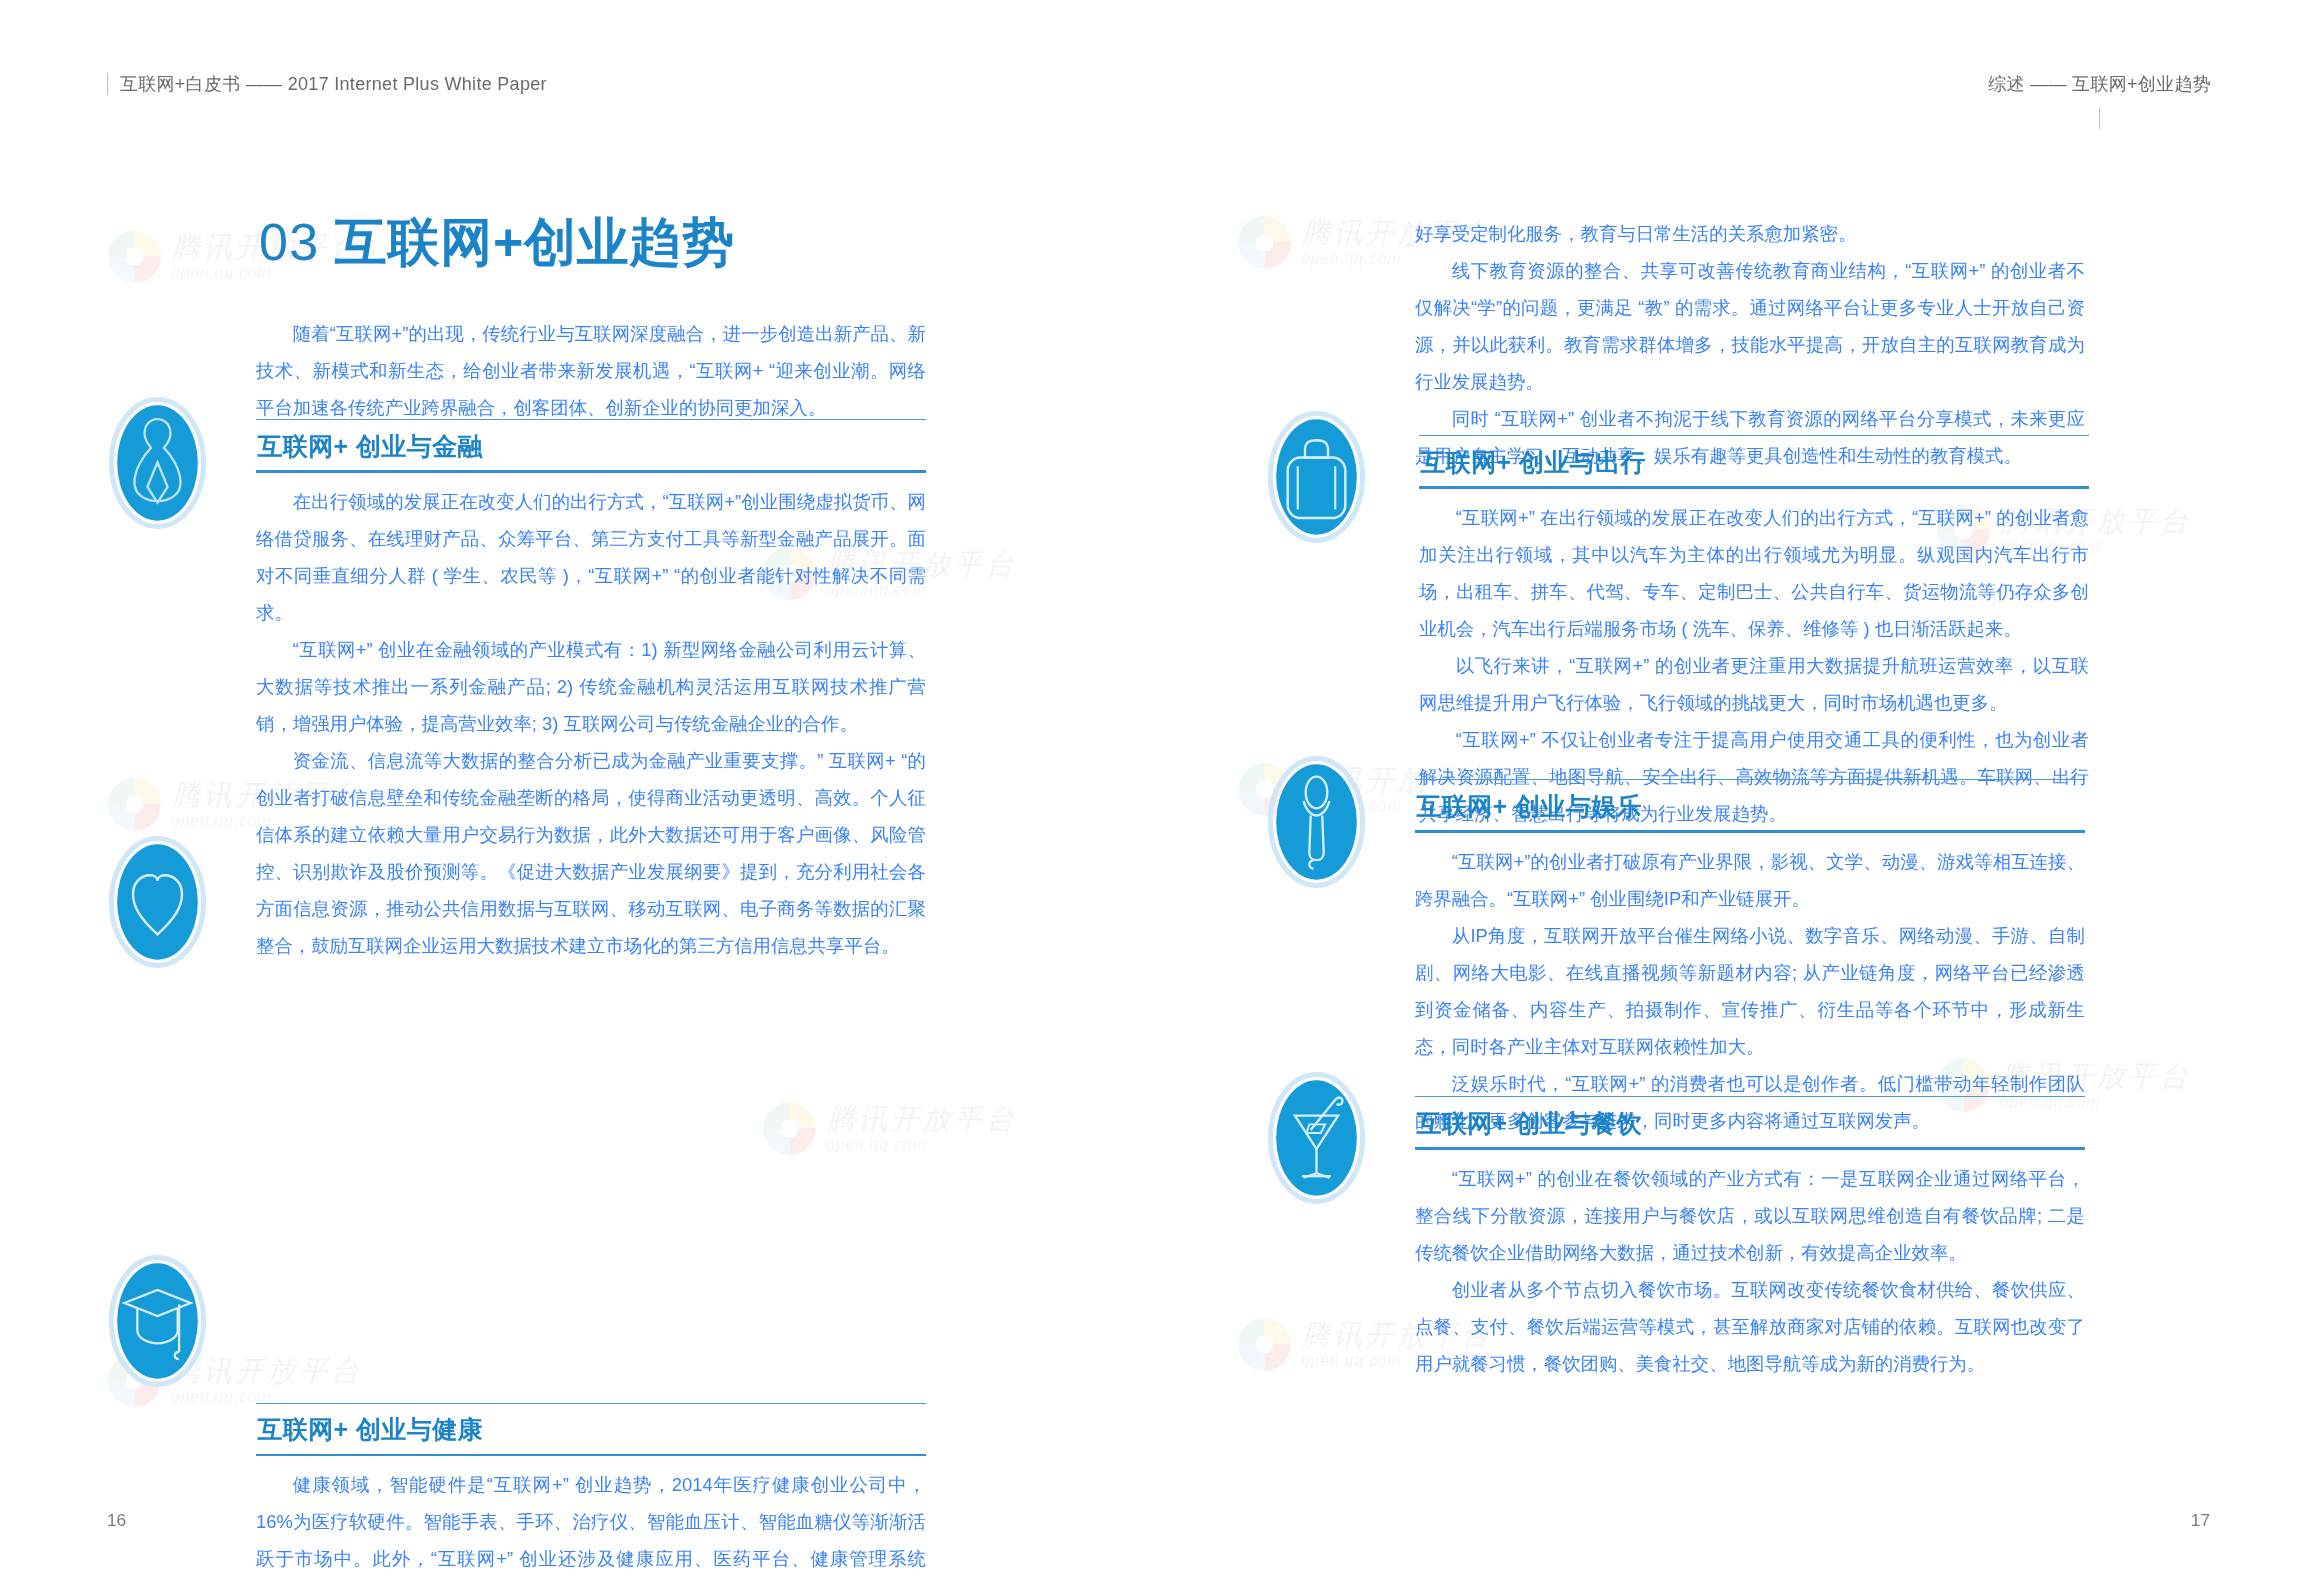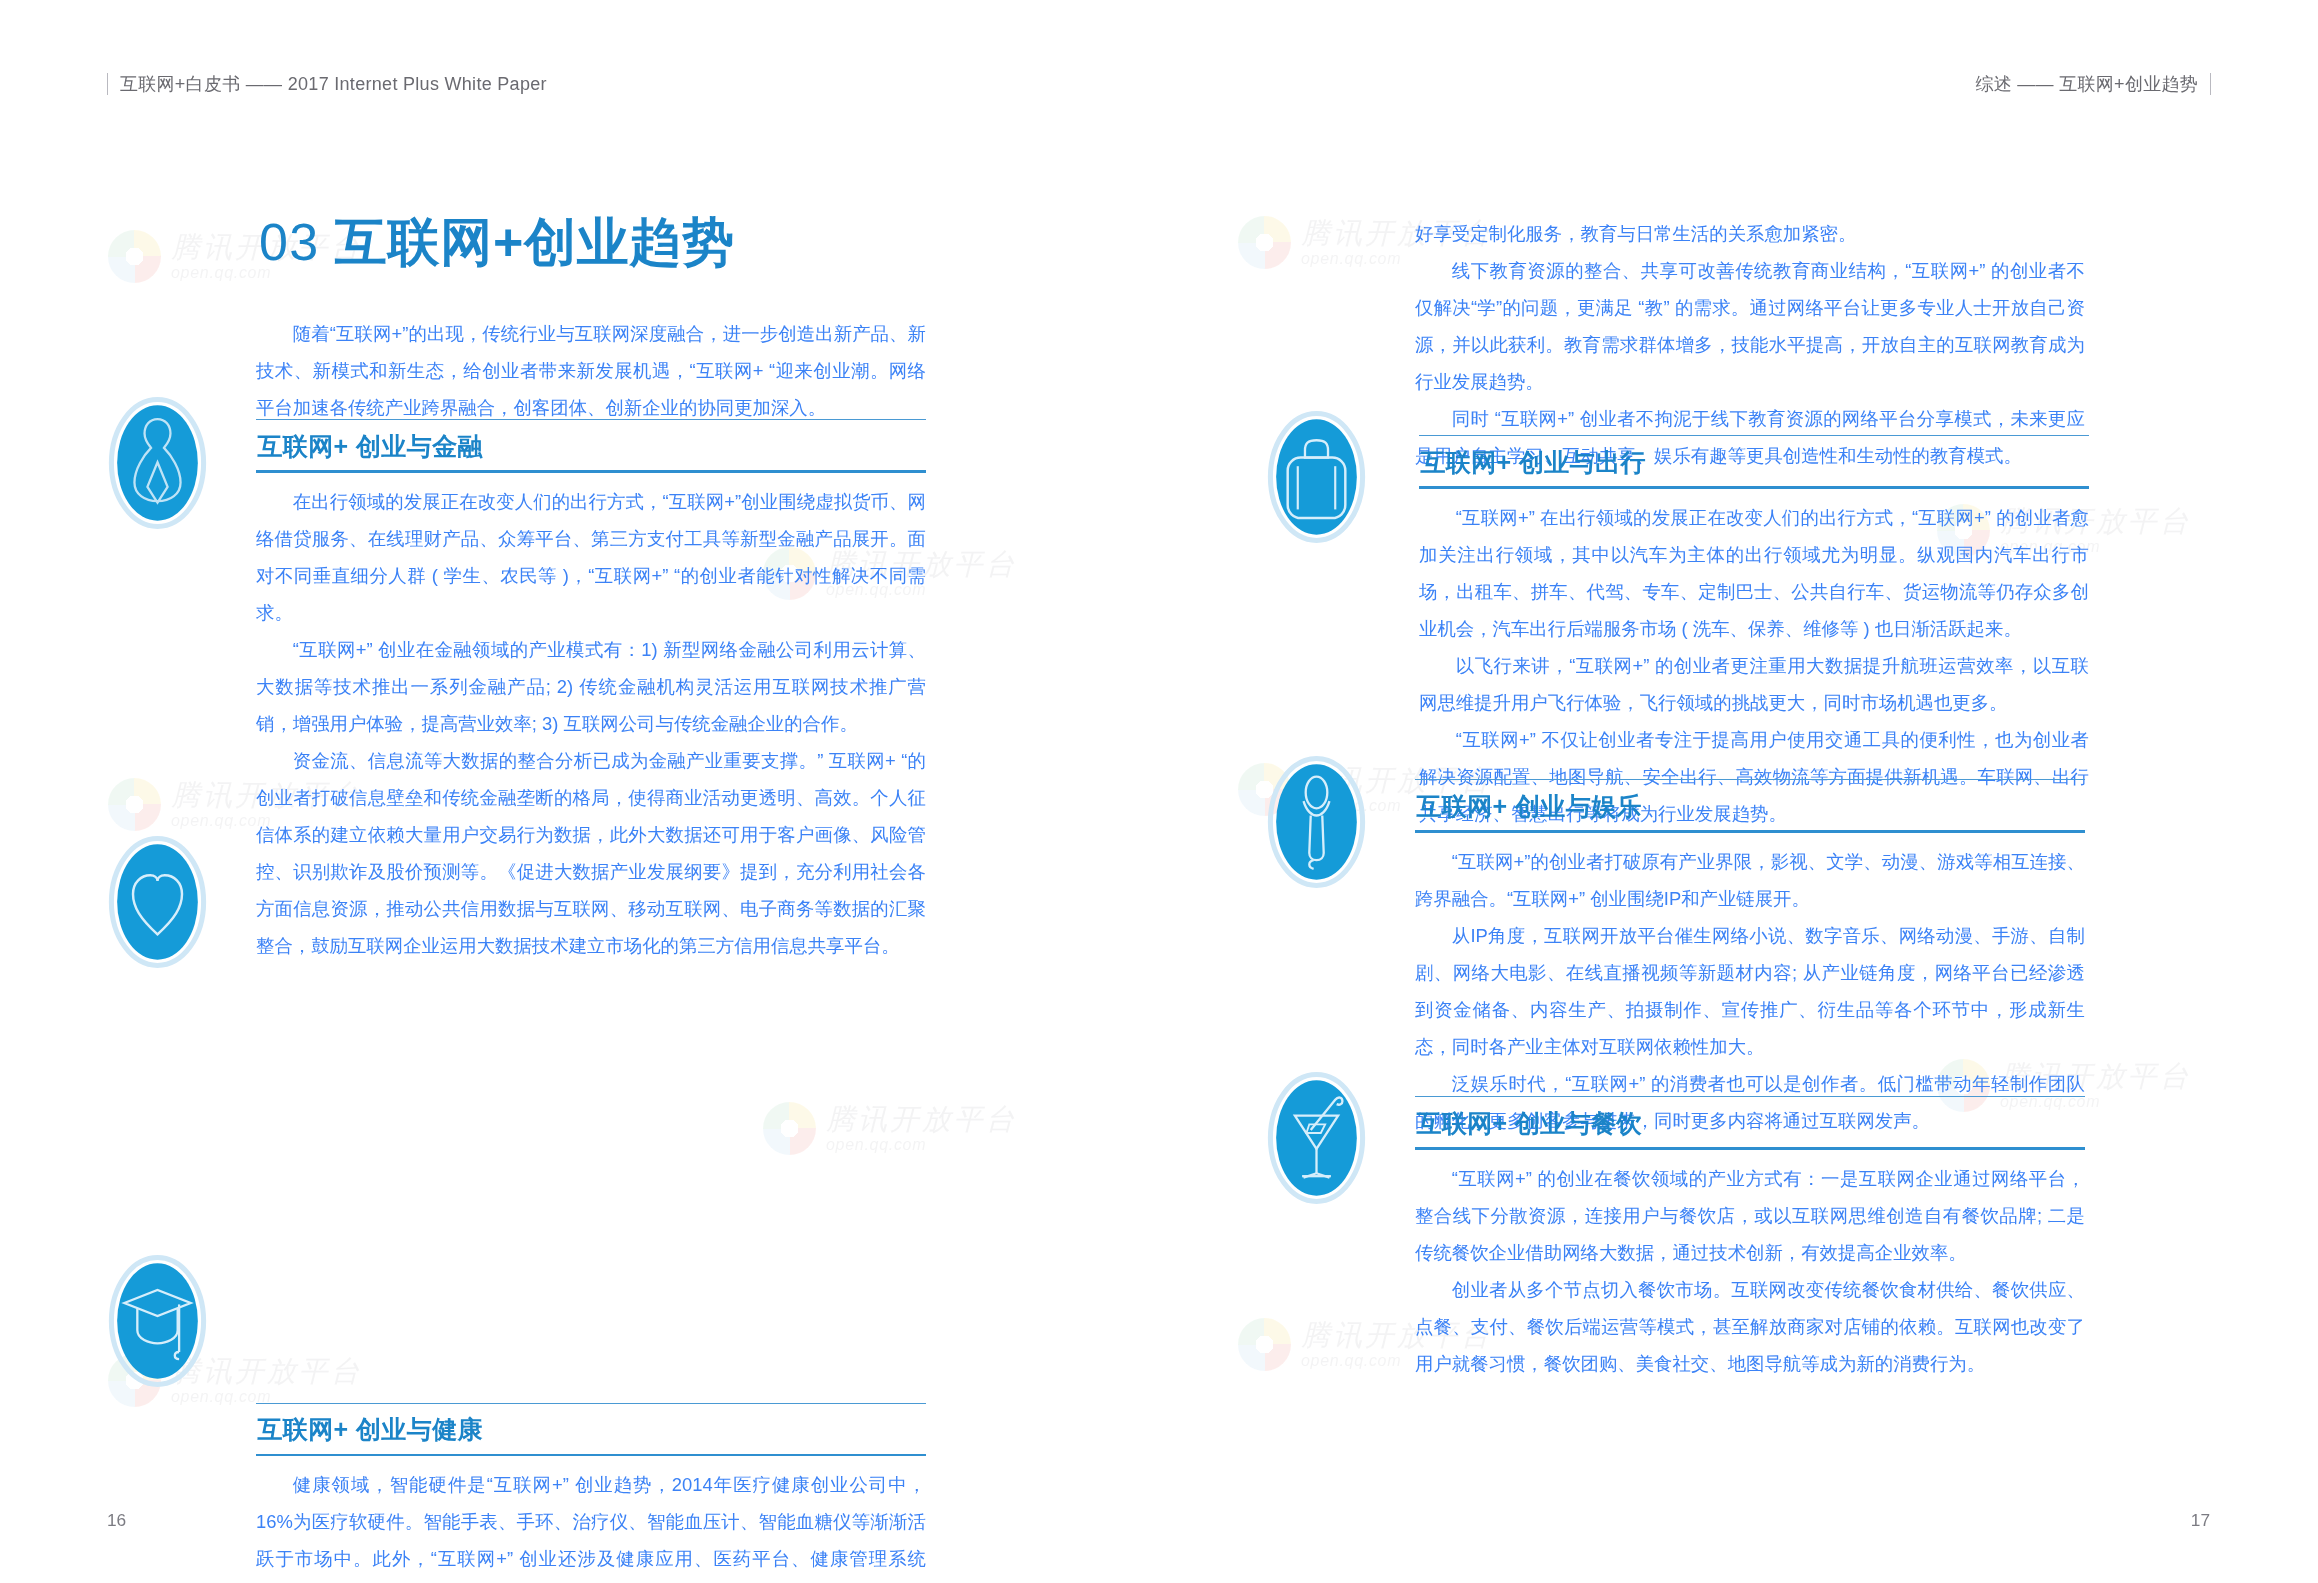--- a/index.html
+++ b/index.html
@@ -15,21 +15,21 @@
   .page.left{padding:0;}
   .page.right{padding:0;}
 
   
   .runhead{
     position:absolute;top:72px;
     font-size:18px;color:#6a6a70;letter-spacing:0.3px;
     display:flex;align-items:center;gap:11.5px;white-space:nowrap;
   }
   .runhead.l{left:107px;}
-  .runhead.r{right:107px;}
+  .runhead.r{right:107px;flex-direction:column;}
   .rule-v{display:inline-block;width:1.4px;height:21.6px;background:#b9b9c0;}
 
   
   .pagenum{
     position:absolute;bottom:52px;font-size:17.3px;color:#7b7b82;
   }
   .pagenum.l{left:107px;}
   .pagenum.r{right:108px;}
 
   

